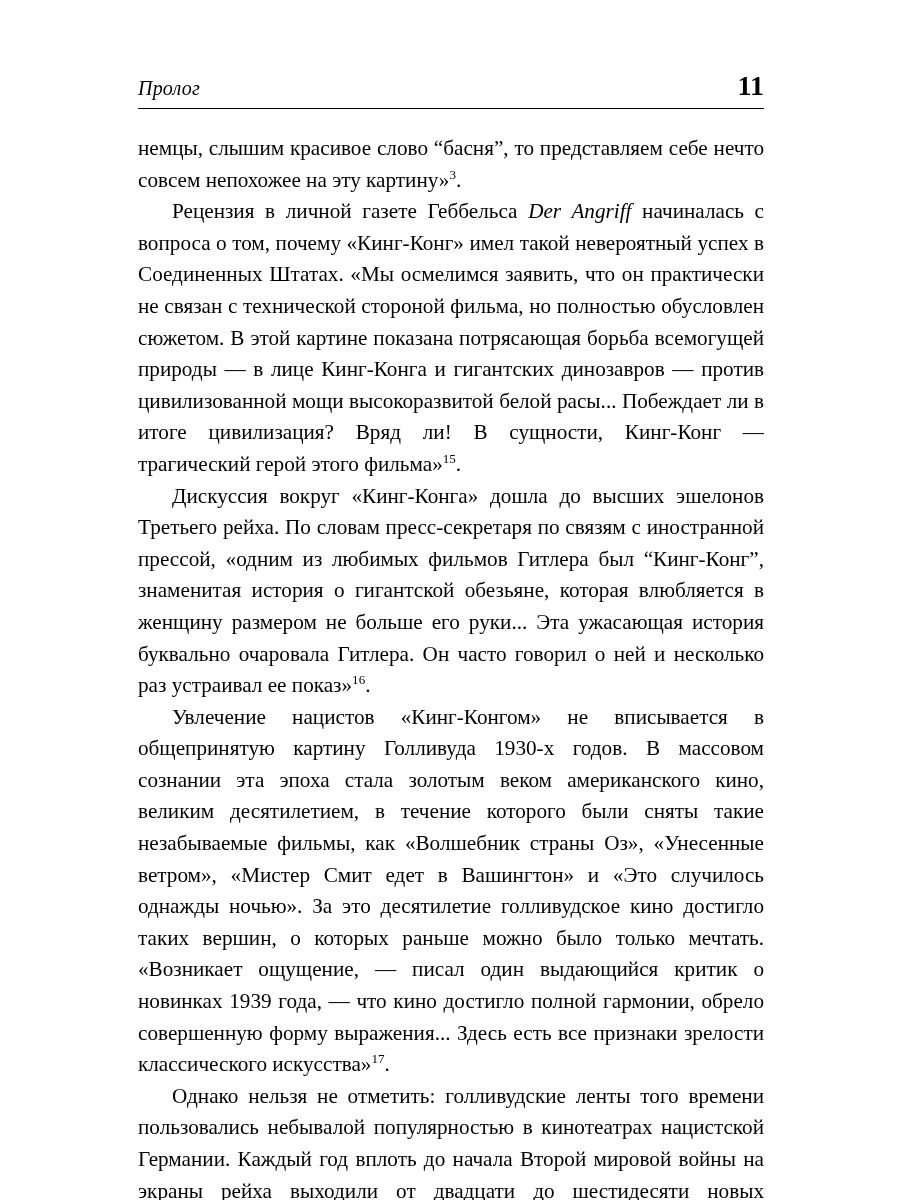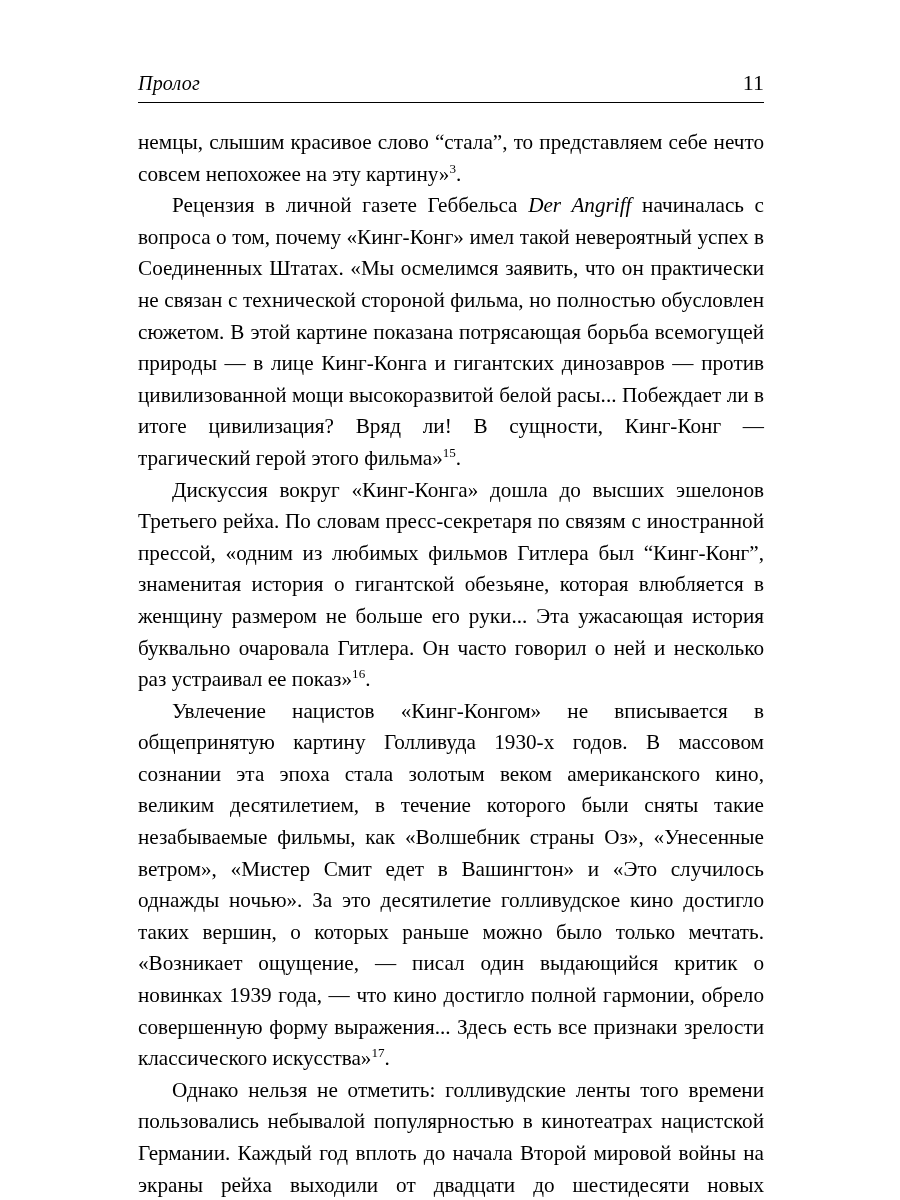--- a/index.html
+++ b/index.html
@@ -33,22 +33,22 @@
     justify-content: space-between;
     border-bottom: 1.6px solid #000;
     padding-bottom: 6px;
   }
   .running-head .chapter {
     font-style: italic;
     font-size: 20px;
     letter-spacing: 0.2px;
   }
   .running-head .folio {
-    font-weight: normal;
-    font-size: 22px;
+    font-weight: bold;
+    font-size: 28px;
   }
   .body-text {
     margin-top: 24px;
     font-size: 21.2px;
     line-height: 31.6px;
     text-align: justify;
     text-justify: inter-word;
     hyphens: manual;
   }
   .body-text p {
@@ -72,21 +72,21 @@
 
 <div class="page">
   <div class="content">
 
     <div class="running-head">
       <div class="chapter">Пролог</div>
       <div class="folio">11</div>
     </div>
 
     <div class="body-text">
-        <p class="noindent"><span>немцы, слышим красивое слово “стала”, то представляем себе нечто совсем непохожее на эту картину»</span><sup>3</sup><span>.</span></p>
+        <p class="noindent"><span>немцы, слышим красивое слово “басня”, то представляем себе нечто совсем непохожее на эту картину»</span><sup>3</sup><span>.</span></p>
         <p><span>Рецензия в личной газете Геббельса </span><span class="ital">Der Angriff</span><span> начиналась с вопроса о том, почему «Кинг-Конг» имел такой невероятный успех в Соединенных Штатах. «Мы осмелимся заявить, что он практически не связан с технической стороной фильма, но полностью обусловлен сюжетом. В этой картине показана потрясающая борьба всемогущей природы — в лице Кинг-Конга и гигантских динозавров — против цивилизованной мощи высокоразвитой белой расы... Побеждает ли в итоге цивилизация? Вряд ли! В сущности, Кинг-Конг — трагический герой этого фильма»</span><sup>15</sup><span>.</span></p>
         <p><span>Дискуссия вокруг «Кинг-Конга» дошла до высших эшелонов Третьего рейха. По словам пресс-секретаря по связям с иностранной прессой, «одним из любимых фильмов Гитлера был “Кинг-Конг”, знаменитая история о гигантской обезьяне, которая влюбляется в женщину размером не больше его руки... Эта ужасающая история буквально очаровала Гитлера. Он часто говорил о ней и несколько раз устраивал ее показ»</span><sup>16</sup><span>.</span></p>
         <p><span>Увлечение нацистов «Кинг-Конгом» не вписывается в общепринятую картину Голливуда 1930-х годов. В массовом сознании эта эпоха стала золотым веком американского кино, великим десятилетием, в течение которого были сняты такие незабываемые фильмы, как «Волшебник страны Оз», «Унесенные ветром», «Мистер Смит едет в Вашингтон» и «Это случилось однажды ночью». За это десятилетие голливудское кино достигло таких вершин, о которых раньше можно было только мечтать. «Возникает ощущение, — писал один выдающийся критик о новинках 1939 года, — что кино достигло полной гармонии, обрело совершенную форму выражения... Здесь есть все признаки зрелости классического искусства»</span><sup>17</sup><span>.</span></p>
         <p><span>Однако нельзя не отметить: голливудские ленты того времени пользовались небывалой популярностью в кинотеатрах нацистской Германии. Каждый год вплоть до начала Второй мировой войны на экраны рейха выходили от двадцати до шестидесяти новых американских фильмов, и они оказывали влияние на все</span></p>
       </div>
 
   </div>
 </div>
 
 </body></html>

